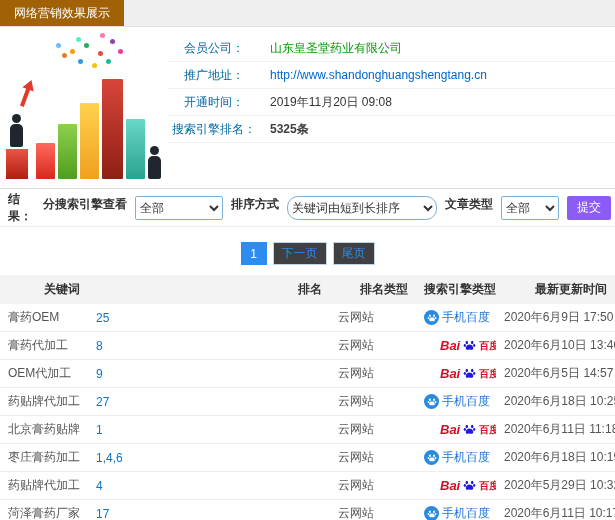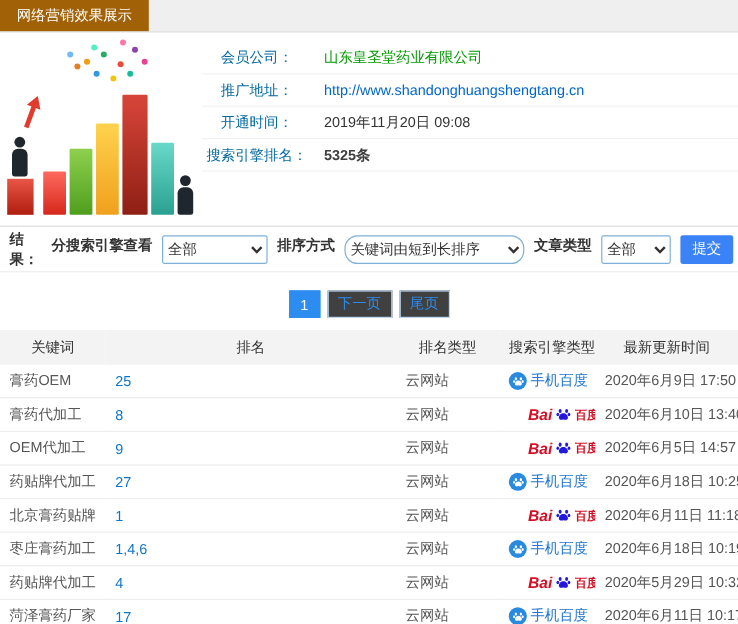--- a/index.html
+++ b/index.html
@@ -43,33 +43,33 @@
 
   
   .filters { display:flex; align-items:center; height:38px; padding:0 8px; border-bottom:1px solid #ededed; overflow:hidden; }
   .result-label { font-weight:bold; color:#333; }
   .filter-group { margin-left:auto; display:flex; align-items:flex-start; gap:8px; }
   .filter-label { font-weight:bold; color:#333; white-space:nowrap; }
   select { height:24px; font-size:12px; color:#333; border:1px solid #7fb0d8; background:#fff; border-radius:2px; }
   .sel-engine { width:88px; }
   .sel-sort { width:150px;border-radius:11px; }
   .sel-article { width:58px; }
-  .submit-btn { height:24px; padding:0 10px; background:#3b82f6; color:#fff; border:none; border-radius:2px;
+  .submit-btn { height:24px; padding:0 10px; background:#8b5cf6; color:#fff; border:none; border-radius:2px;
     font-size:12px; cursor:pointer; margin-right:-4px; white-space:nowrap; }
 
   
   .pagination { display:flex; justify-content:center; gap:6px; margin:15px 0 10px; }
   .page-item { min-width:26px; height:23px; display:inline-flex; align-items:center; justify-content:center;
     padding:0 8px; border:1px solid #bcd6f0; color:#2d8cf0; background:#404040; cursor:pointer; font-size:12px; }
   .page-item.active { background:#2d8cf0; border-color:#2d8cf0; color:#fff; }
 
   
   table { width:100%; border-collapse:collapse; table-layout:fixed; }
   col.c1{width:88px;} col.c2{width:242px;} col.c3{width:86px;} col.c4{width:80px;} col.c5{width:auto;}
-  thead th { background:#f3f3f3; text-align:center; font-weight:normal; color:#333; padding:6px 8px; white-space:nowrap; }
+  thead th { background:#f3f3f3; text-align:right; font-weight:bold; color:#333; padding:6px 8px; white-space:nowrap; }
   tbody td { padding:5px 8px; border-bottom:1px solid #ededed; color:#555; white-space:nowrap; overflow:hidden; height:26px; vertical-align:middle; }
   td.c-rank span { color:#0e74c8; }
   .eng { display:inline-flex; align-items:center; gap:3px; vertical-align:middle; }
   .mob-badge { width:15px; height:15px; border-radius:50%; background:#2a8ae0; color:#fff;
     display:inline-flex; align-items:center; justify-content:center; }
   .mob-text { color:#2076d0; }
   .bd-prefix { color:#d20f25; font-weight:bold; font-style:italic; font-size:13px;margin-left:16px; }
   .bd-paw { color:#2319dc; display:inline-flex; }
   .bd-text { color:#d20f25; font-weight:bold; font-size:10px; }
 </style>

